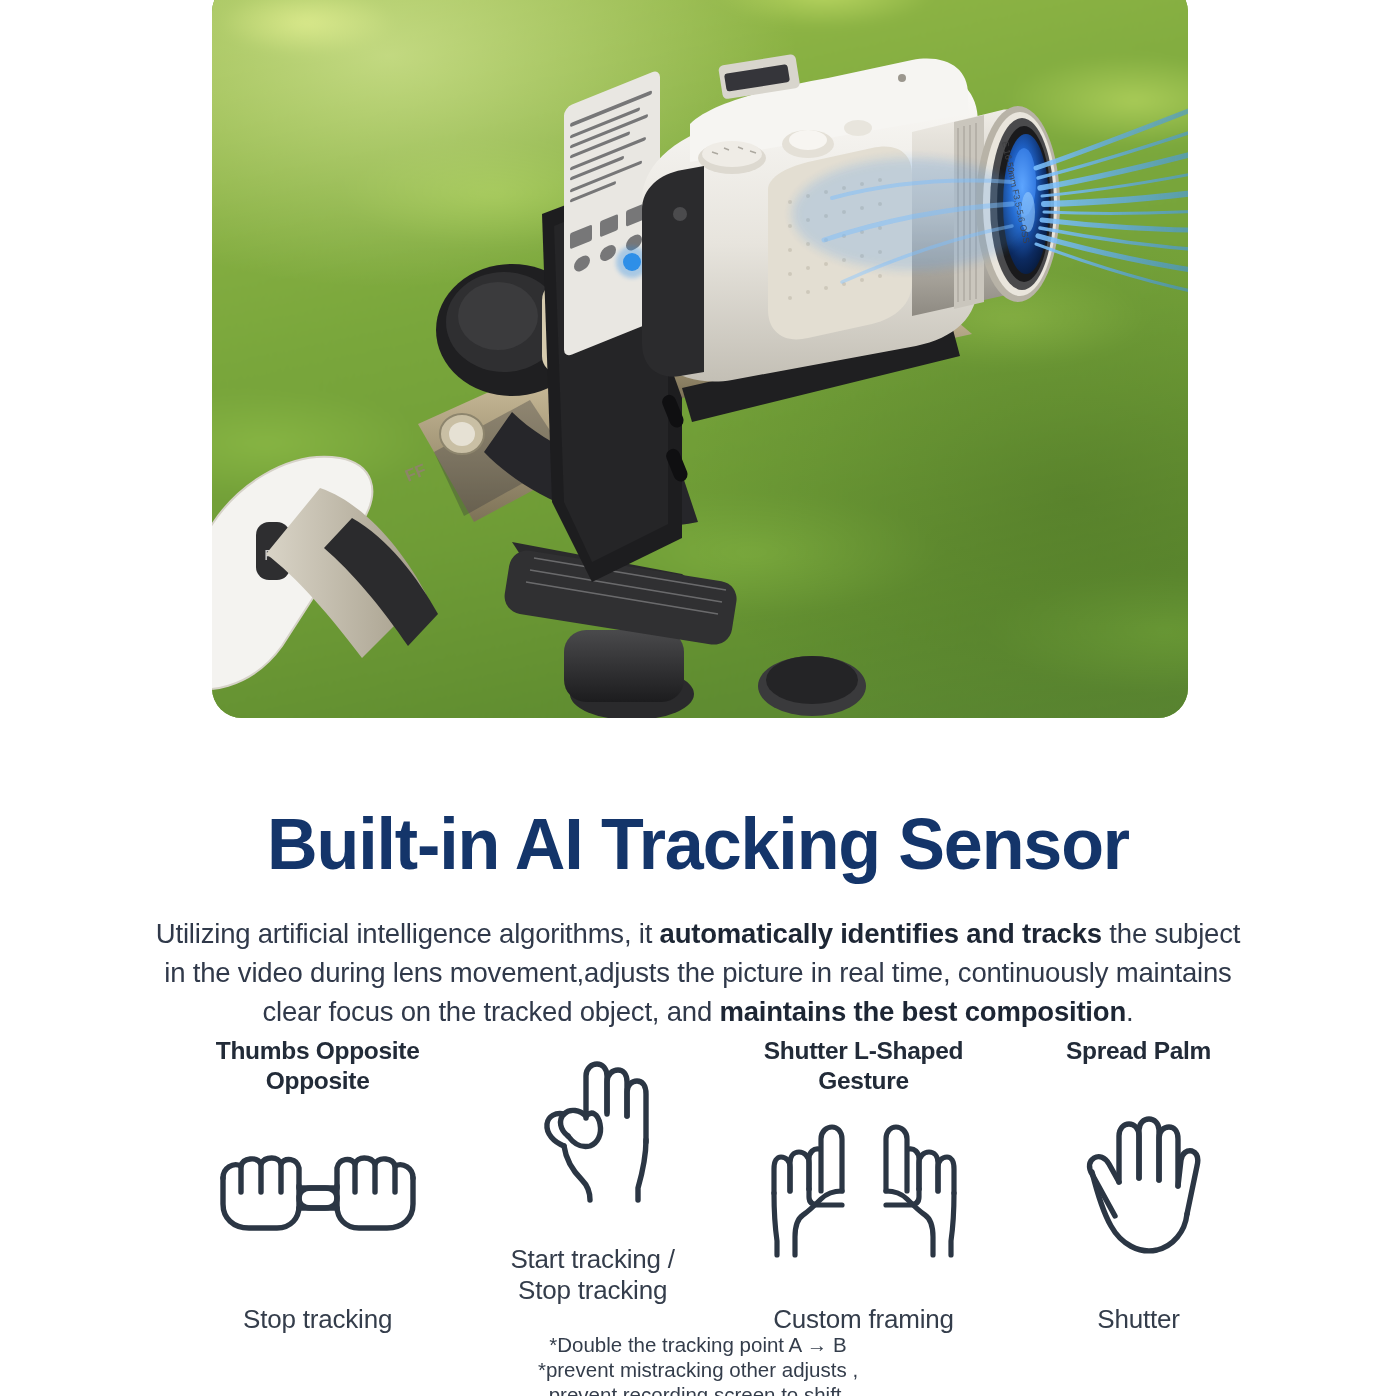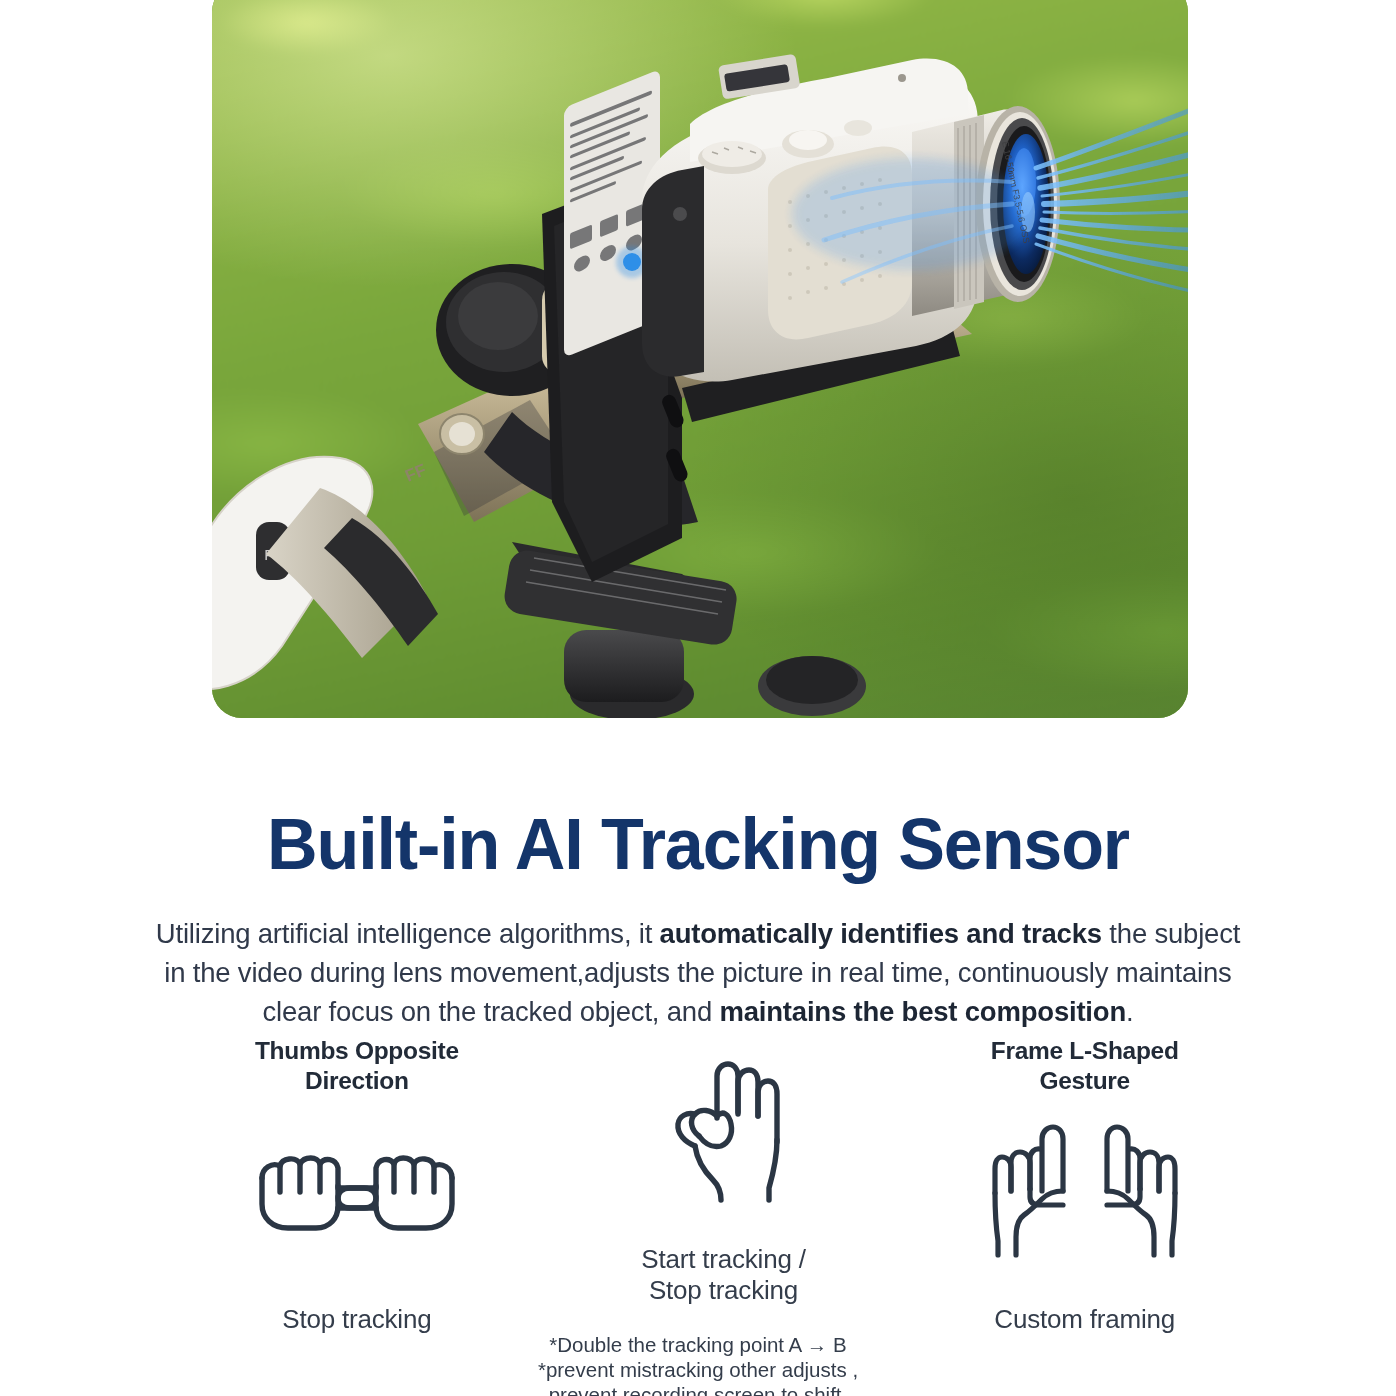--- a/index.html
+++ b/index.html
@@ -80,21 +80,21 @@
     line-height: 39px;
     color: #30394a;
     letter-spacing: -.2px;
     margin-top: 26px;
   }
   .intro b { font-weight: 700; color: #1d2634; }
 
   
   .gestures {
     position: absolute;
-    left: 168px;
+    left: 176px;
     top: 1036px;
     width: 1100px;
     display: flex;
   }
   .gcol {
     flex: 1 1 0;
     display: flex;
     flex-direction: column;
     align-items: center;
   }
@@ -374,21 +374,21 @@
 
 <h1 class="title">Built-in AI Tracking Sensor</h1>
 
 <p class="intro"><span>Utilizing artificial intelligence algorithms, it </span><b>automatically identifies and tracks</b><span> the subject in the video during lens movement,adjusts the picture in real time, continuously maintains clear focus on the tracked object, and </span><b>maintains the best composition</b><span>.</span></p>
 
 <div class="gestures">
 
   <div class="gcol c1">
     <div class="ghead">
       <div>Thumbs Opposite</div>
-      <div>Direction</div>
+      <div>Opposite</div>
     </div>
     <div class="gicon">
       <svg width="230" height="118" viewBox="0 0 230 118" fill="none" stroke="#2b3644" stroke-width="5.4" stroke-linecap="round" stroke-linejoin="round">
 
         <g>
           <path d="M20 48 C 20 38, 30 32, 38 36 C 40 28, 54 26, 58 34 C 62 26, 76 26, 78 34 C 82 27, 94 28, 96 38 L 96 56"></path>
           <path d="M20 48 L 20 74 C 20 88, 30 98, 46 98 L 74 98 C 88 98, 96 88, 96 76 L 96 56"></path>
           <path d="M38 36 L 38 62 M58 34 L 58 62 M78 34 L 78 62"></path>
           <path d="M96 58 L 122 58 C 130 58, 134 63, 134 68 C 134 74, 130 78, 122 78 L 96 78"></path>
         </g>
@@ -425,21 +425,21 @@
       </svg>
     </div>
     <div class="gcap">
       <div>Start tracking /</div>
       <div>Stop tracking</div>
     </div>
   </div>
 
   <div class="gcol">
     <div class="ghead">
-      <div>Frame L-Shaped</div>
+      <div>Shutter L-Shaped</div>
       <div>Gesture</div>
     </div>
     <div class="gicon">
       <svg width="190" height="140" viewBox="0 0 190 140" fill="none" stroke="#2b3644" stroke-width="5.2" stroke-linecap="round" stroke-linejoin="round">
 
         <g>
           <path d="M52 72 L 52 20 C 52 12, 58 8, 63 8 C 68 8, 73 12, 73 20 L 73 72"></path>
           <path d="M40 70 L 40 44 C 40 37, 35 33, 30 33 C 25 33, 21 37, 21 44 L 21 72"></path>
           <path d="M21 72 L 21 48 C 21 42, 17 38, 12 38 C 8 38, 5 42, 5 50 L 5 74"></path>
           <path d="M40 70 L 40 40 C 40 33, 45 29, 50 30"></path>
@@ -458,19 +458,39 @@
           <path d="M40 70 L 40 78 C 40 84, 44 86, 50 86 L 73 86"></path>
         </g>
       </svg>
     </div>
     <div class="gcap">
       <div>Custom framing</div>
       <div></div>
     </div>
   </div>
 
+  <div class="gcol">
+    <div class="ghead">
+      <div>Spread Palm</div>
+      <div></div>
+    </div>
+    <div class="gicon">
+      <svg width="128" height="146" viewBox="0 0 128 146" fill="none" stroke="#2b3644" stroke-width="5.4" stroke-linecap="round" stroke-linejoin="round">
+        <path d="M44 66 L 44 20 C 44 12, 49 8, 54 8 C 59 8, 64 12, 64 20 L 64 62"></path>
+        <path d="M64 62 L 64 14 C 64 7, 69 3, 74 3 C 79 3, 84 7, 84 14 L 84 64"></path>
+        <path d="M84 64 L 84 22 C 84 15, 89 11, 94 11 C 99 11, 103 15, 103 23 L 103 70"></path>
+        <path d="M103 70 L 106 44 C 107 37, 112 34, 117 35 C 122 37, 124 42, 122 50 L 112 98"></path>
+        <path d="M44 66 L 34 48 C 30 41, 24 39, 19 42 C 14 45, 13 51, 17 58 L 40 100"></path>
+        <path d="M17 56 C 22 76, 28 96, 36 110 C 46 128, 64 138, 82 134 C 98 130, 110 116, 112 98"></path>
+      </svg>
+    </div>
+    <div class="gcap">
+      <div>Shutter</div>
+      <div></div>
+    </div>
+  </div>
 </div>
 
 <div class="footnote">
   <div>*Double the tracking point A → B</div>
   <div>*prevent mistracking other adjusts ,</div>
   <div>prevent recording screen to shift.</div>
 </div>
 
 </body></html>

